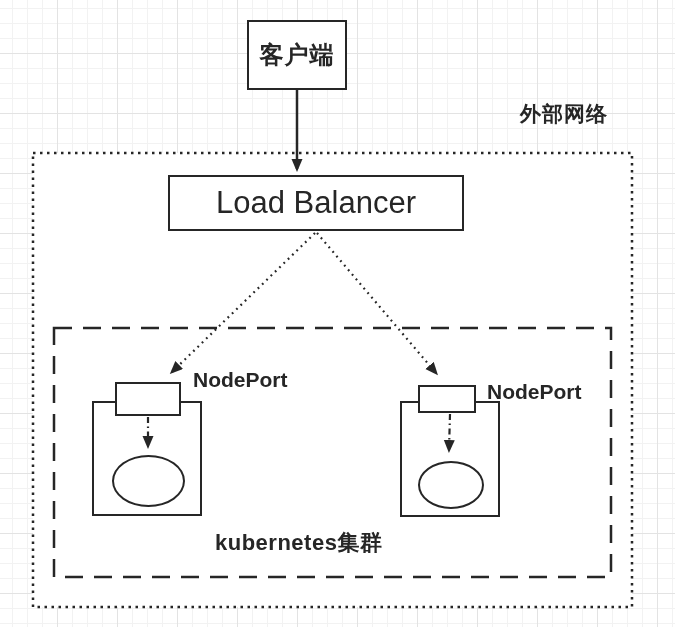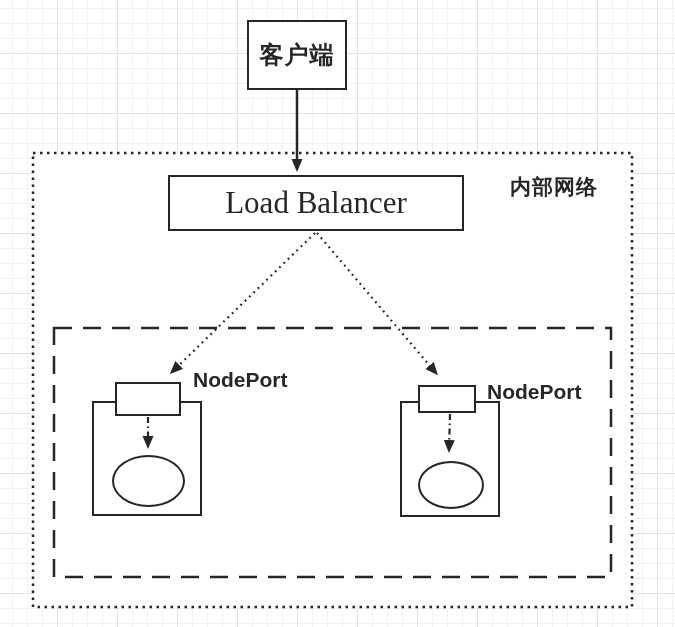--- a/index.html
+++ b/index.html
@@ -29,21 +29,20 @@
     pointer-events: none;
   }
   .bg-layer  { z-index: 1; }
   .arrow-layer { z-index: 6; }
 
   .shape {
     position: absolute;
     box-sizing: border-box;
     border: 2.5px solid #262626;
     background: #ffffff;
-    font-family: Liberation Serif, serif;
   }
   .titled-box {
     display: flex;
     align-items: center;
     justify-content: center;
     text-align: center;
   }
   .client-box {
     left: 247px; top: 20px; width: 100px; height: 70px;
     z-index: 3;
@@ -101,23 +100,24 @@
 
   <div class="shape node-square left"></div>
   <div class="shape node-square right"></div>
 
   <div class="shape nodeport-rect left"></div>
   <div class="shape nodeport-rect right"></div>
 
   <div class="shape pod-ellipse left"></div>
   <div class="shape pod-ellipse right"></div>
 
-  <div class="diagram-label lbl-internal">内部网络</div>
+  <div class="diagram-label lbl-external">外部网络</div>
   <div class="diagram-label lbl-nodeport-left">NodePort</div>
   <div class="diagram-label lbl-nodeport-right">NodePort</div>
+  <div class="diagram-label lbl-cluster">kubernetes集群</div>
 
   <svg class="layer arrow-layer" width="675" height="627" viewBox="0 0 675 627">
     <defs>
       <marker id="ah" markerUnits="userSpaceOnUse" markerWidth="16" markerHeight="14" refX="10" refY="5.5" orient="auto">
         <path d="M0,0 L13,5.5 L0,11 Z" fill="#262626"></path>
       </marker>
     </defs>
     <line x1="297" y1="90" x2="297" y2="169" stroke="#262626" stroke-width="2.5" marker-end="url(#ah)"></line>
     <line x1="315" y1="233" x2="172" y2="372" stroke="#262626" stroke-width="2.2" stroke-dasharray="1.8 4.2" marker-end="url(#ah)"></line>
     <line x1="317" y1="233" x2="436" y2="373" stroke="#262626" stroke-width="2.2" stroke-dasharray="1.8 4.2" marker-end="url(#ah)"></line>

